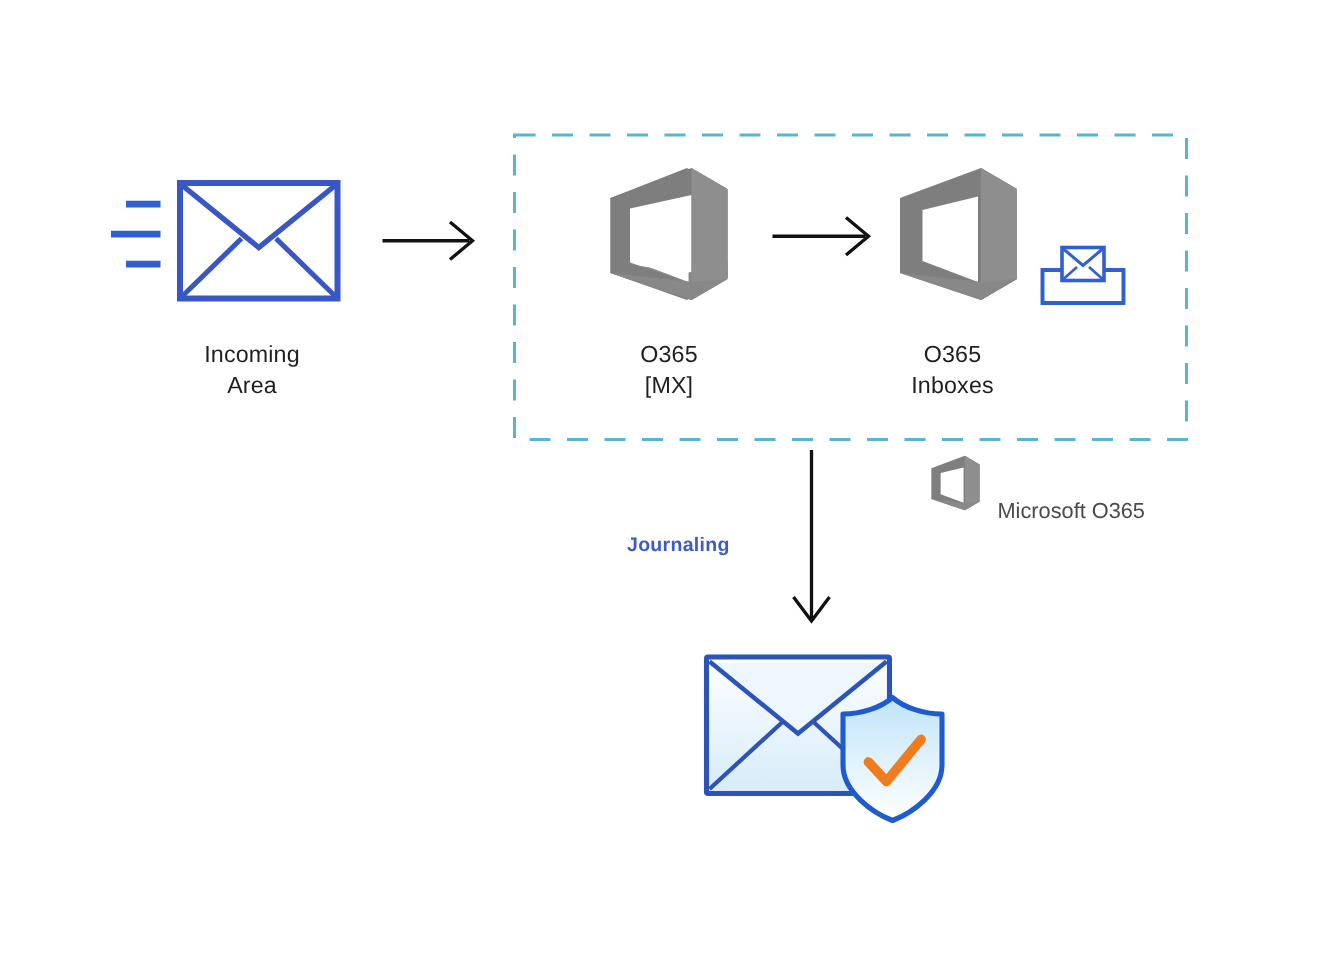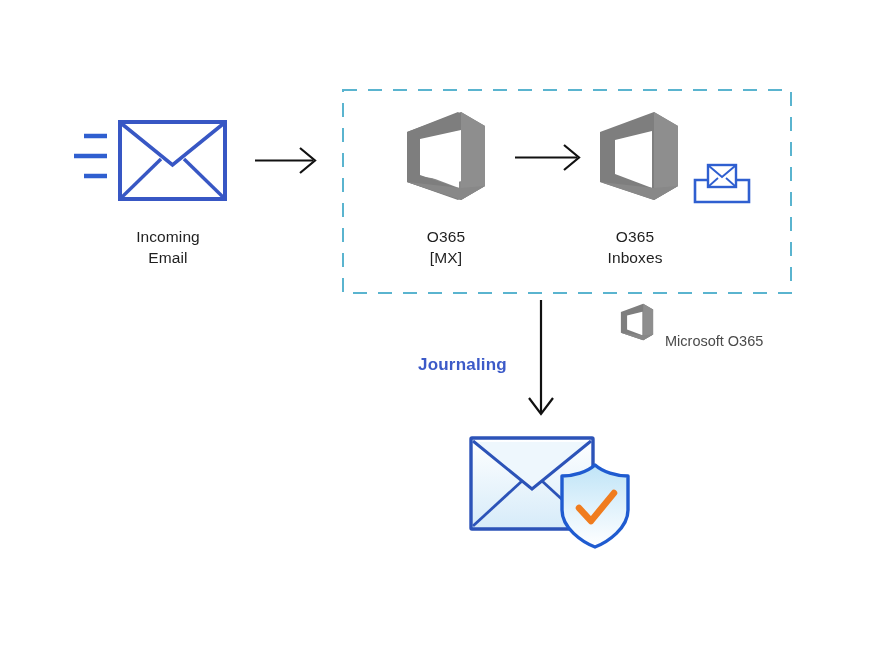--- a/index.html
+++ b/index.html
@@ -32,21 +32,21 @@
     font-family: "Liberation Sans", sans-serif;
     font-size: 15.5px;
     line-height: 21px;
     color: #1f1f1f;
     white-space: pre;
     letter-spacing: 0.1px;
   }
   .label-journaling {
     position: absolute;
     font-family: "Liberation Sans", sans-serif;
-    font-size: 17px;
+    font-size: 13px;
     font-weight: bold;
     color: #3c5ac8;
     letter-spacing: 0.2px;
     white-space: nowrap;
   }
   .legend-text {
     position: absolute;
     font-family: "Liberation Sans", sans-serif;
     font-size: 14.5px;
     color: #4a4a4a;
@@ -72,21 +72,21 @@
       <line x1="2" y1="38" x2="35" y2="38" stroke="#2f5fd0" stroke-width="4.5" stroke-linecap="butt"></line>
       <line x1="12" y1="58" x2="35" y2="58" stroke="#2f5fd0" stroke-width="4.5" stroke-linecap="butt"></line>
 
       <rect x="48" y="4" width="105" height="77" fill="#ffffff" stroke="#3857c4" stroke-width="4"></rect>
 
       <polyline points="50,6 100.5,47 151,6" fill="none" stroke="#3857c4" stroke-width="3.6" stroke-linejoin="miter"></polyline>
       <line x1="50" y1="79" x2="89" y2="41" stroke="#3857c4" stroke-width="3.4"></line>
       <line x1="151" y1="79" x2="112" y2="41" stroke="#3857c4" stroke-width="3.4"></line>
     </svg>
   </div>
-  <div class="node-label" style="left:88px; top:226px; width:160px;"><span>Incoming</span><br><span>Email</span></div>
+  <div class="node-label" style="left:88px; top:226px; width:160px;"><span>Incoming</span><br><span>Area</span></div>
 
   <div class="node" style="left:255px; top:143px;">
     <svg width="70" height="35" viewBox="0 0 70 35">
       <line x1="0" y1="17.5" x2="58" y2="17.5" stroke="#111111" stroke-width="2.2"></line>
       <polyline points="45,5 60,17.5 45,30" fill="none" stroke="#111111" stroke-width="2.2" stroke-linejoin="miter" stroke-linecap="butt"></polyline>
     </svg>
   </div>
 
   <div class="node" style="left:405px; top:110px;">
     <svg width="82" height="92" viewBox="0 0 82 92">

